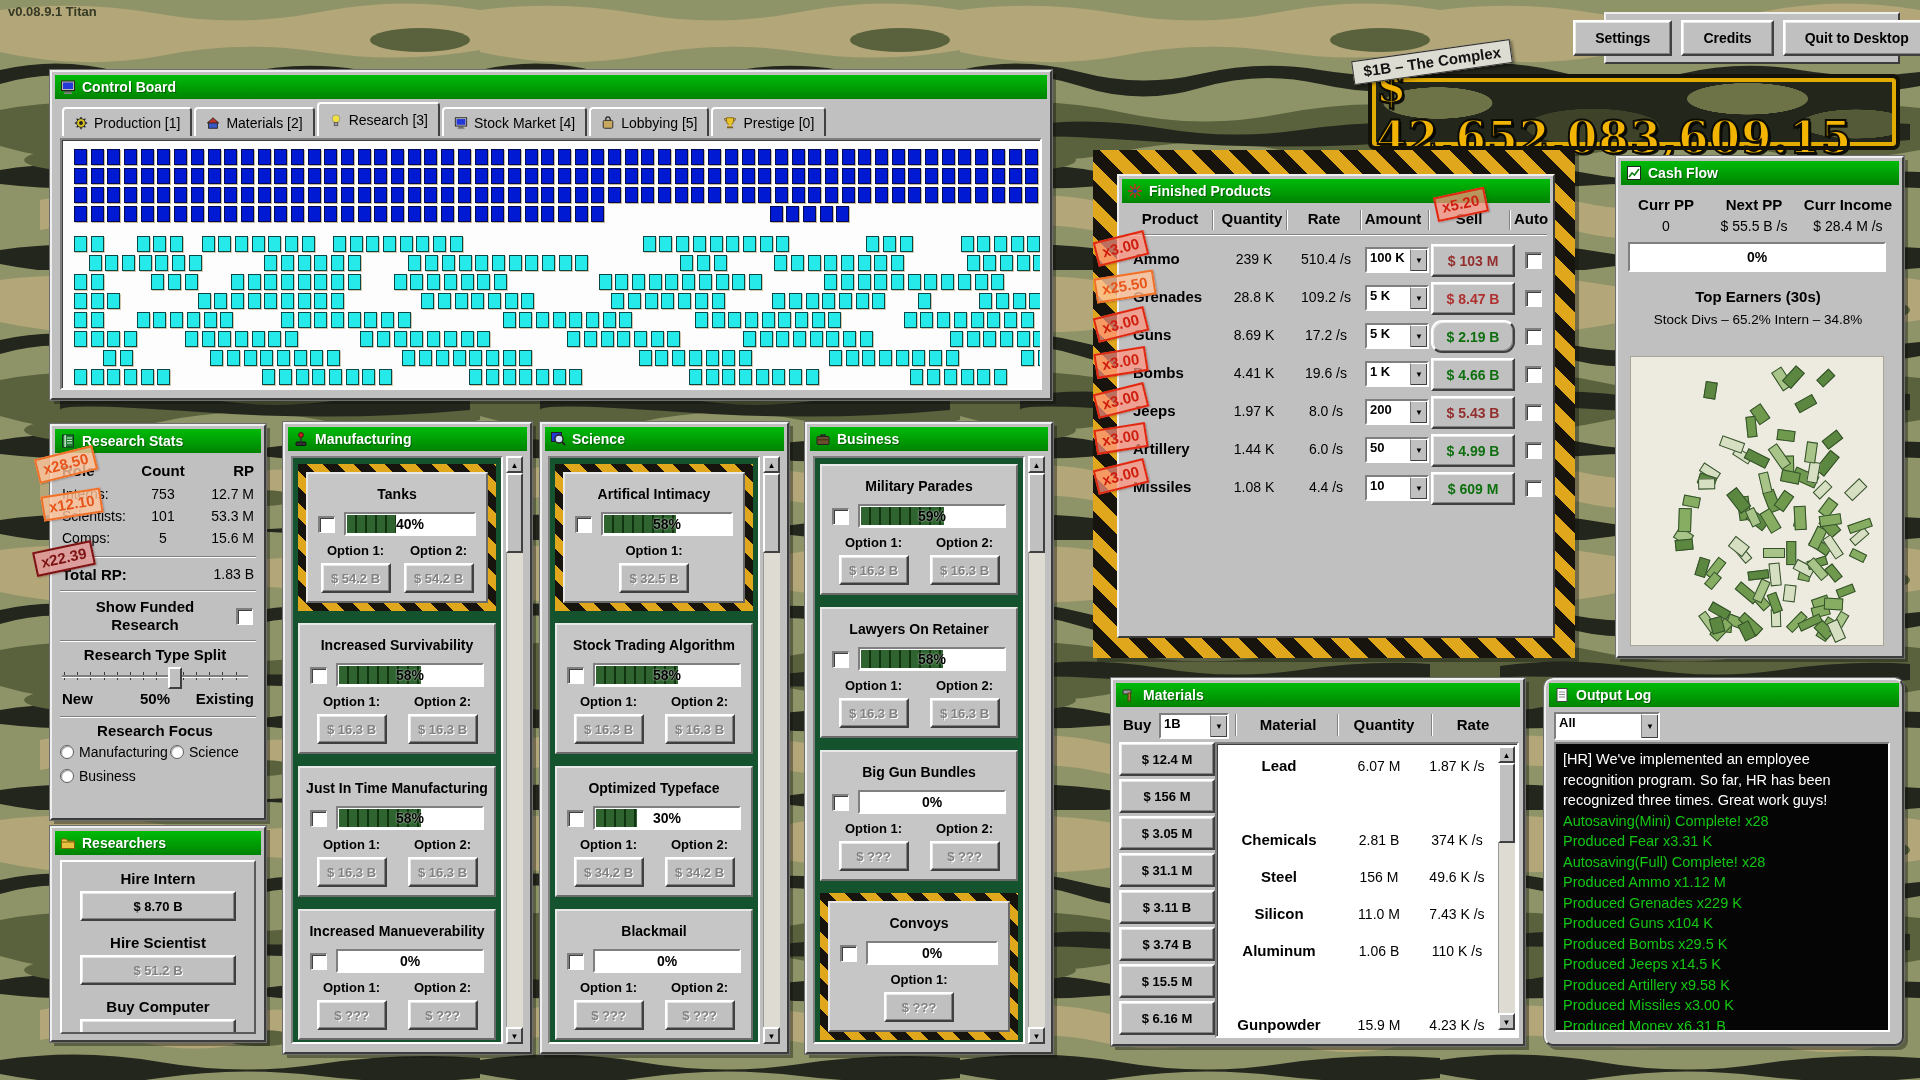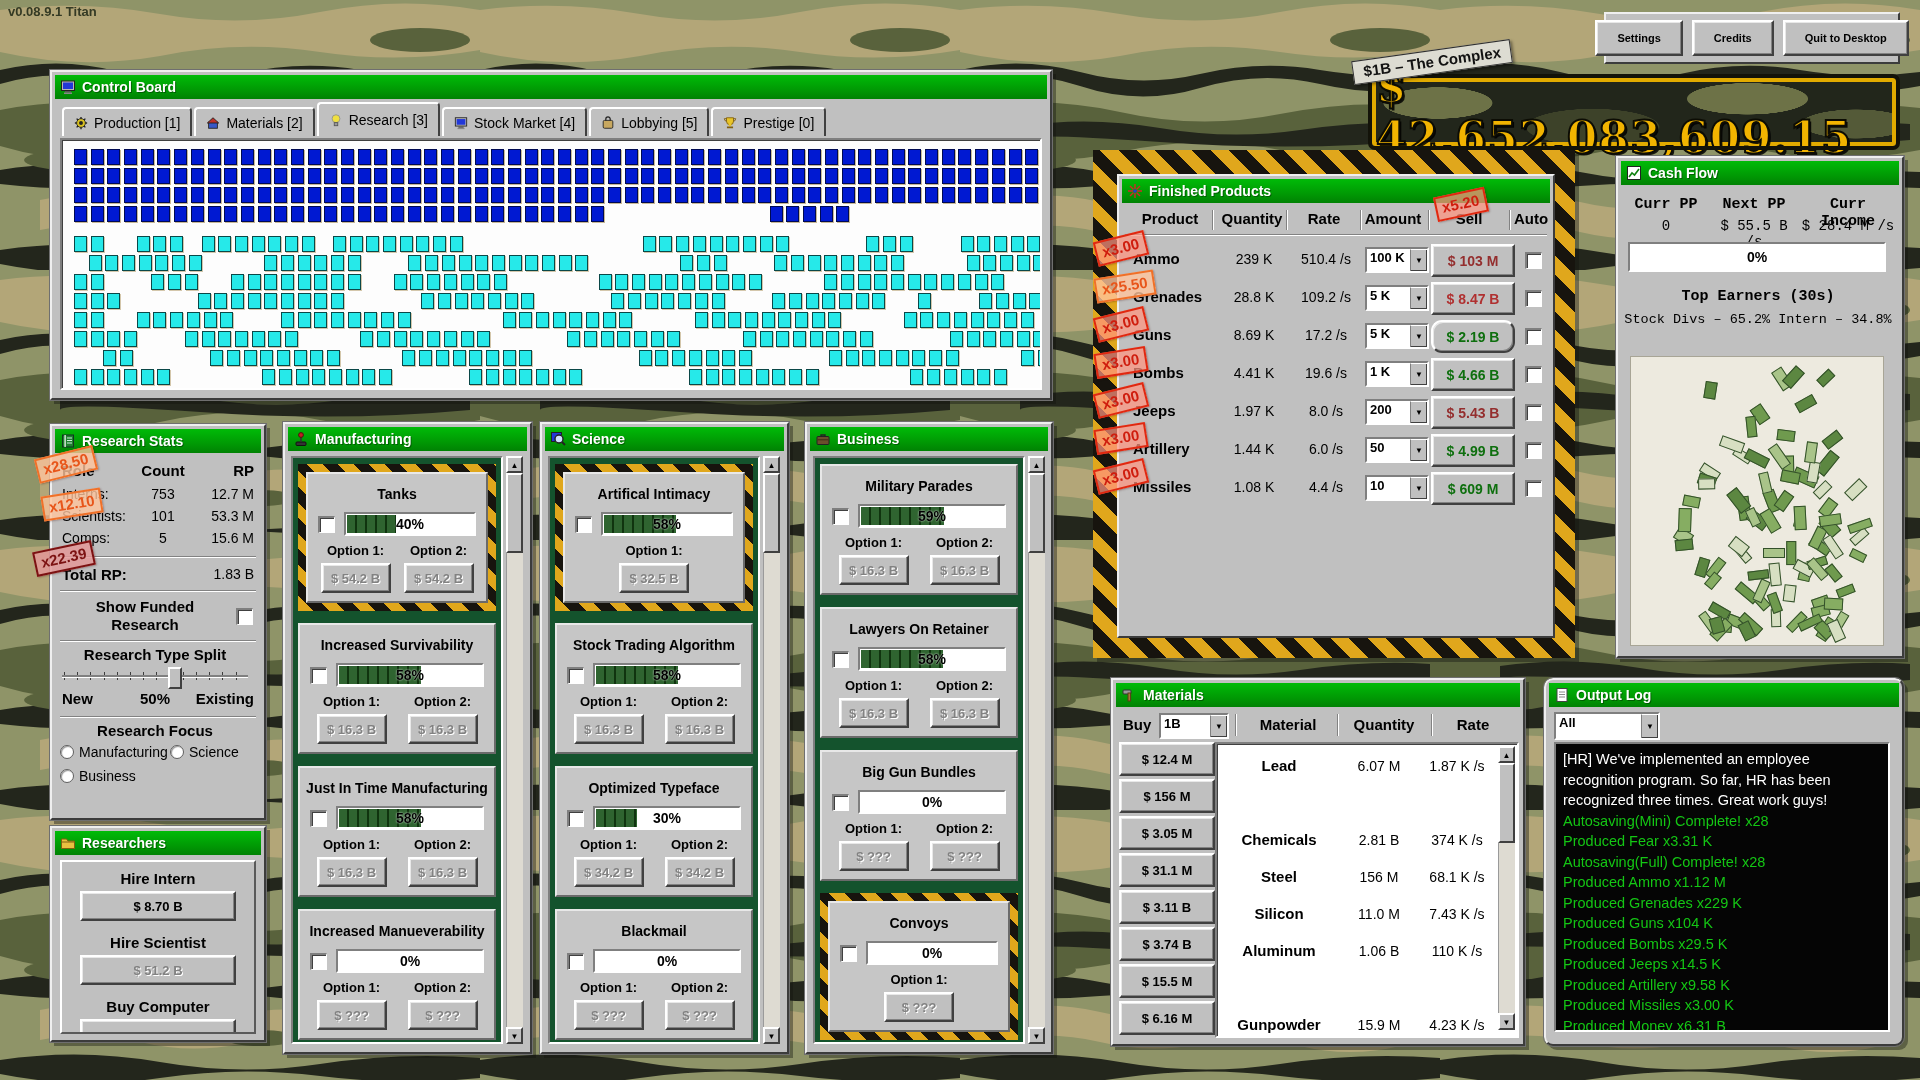--- a/index.html
+++ b/index.html
@@ -44,21 +44,21 @@
     white-space:nowrap;z-index:6;box-shadow:1px 1px 2px rgba(60,0,0,.3);}
   .stamp.orange{border-color:#f07028;color:#e8551a;background:rgba(255,196,156,.8);}
   .stamp.dark{border-color:#7c1212;color:#7c1212;background:rgba(226,152,152,.85);}
 
   
   .version{position:absolute;left:8px;top:4px;font-size:13px;font-weight:bold;color:#343a24;z-index:1;}
   .topbar{position:absolute;left:1604px;top:12px;width:292px;height:48px;z-index:2;
     background:#c0c0c0;border-top:2px solid #efefef;border-left:2px solid #efefef;
     border-right:2px solid #3c3c3c;border-bottom:2px solid #3c3c3c;
     display:flex;align-items:center;justify-content:center;gap:9px;}
-  .topbar .btn{height:32px;padding:0 20px;font-size:11px;}
+  .topbar .btn{height:32px;padding:0 20px;font-size:14px;}
   .money-box{position:absolute;left:1372px;top:78px;width:516px;height:60px;z-index:2;
     border:4px solid #e2ab00;outline:4px solid #131309;border-radius:3px;
     display:flex;align-items:center;justify-content:center;
     background:
       radial-gradient(90px 26px at 12% 35%,#6d7247 0 60%,transparent 61%),
       radial-gradient(110px 30px at 42% 75%,#3d4229 0 60%,transparent 61%),
       radial-gradient(100px 26px at 72% 28%,#6d7247 0 60%,transparent 61%),
       radial-gradient(90px 24px at 93% 70%,#545a38 0 60%,transparent 61%),
       #22261b;}
   .money-text{font-family:"DejaVu Serif",serif;font-weight:bold;font-size:44px;letter-spacing:1px;
@@ -148,21 +148,21 @@
   .fp-row{position:relative;height:38px;}
   .fp-row .c-prod{position:absolute;left:12px;top:10px;width:86px;font-weight:bold;font-size:15px;}
   .fp-row .c-qty{position:absolute;left:96px;top:11px;width:74px;text-align:center;}
   .fp-row .c-rate{position:absolute;left:170px;top:11px;width:70px;text-align:center;}
   .fp-row .dd{left:244px;top:7px;width:60px;height:22px;}
   .fp-row .sellbtn{position:absolute;left:310px;top:4px;width:80px;height:29px;font-size:14px;}
   .fp-row .cb{position:absolute;left:404px;top:12px;}
 
   
   #cash-flow{left:1616px;top:156px;width:284px;height:498px;}
-  .cf-col{position:absolute;text-align:center;font-family:Liberation Mono, monospace;}
+  .cf-col{position:absolute;text-align:center;}
   #cf-bar{position:absolute;left:10px;top:84px;width:254px;height:26px;}
   #cf-bills{position:absolute;left:12px;top:198px;width:252px;height:288px;background:#edeadf;
     border:1px solid #a8a596;overflow:hidden;}
   .bill{position:absolute;border:1px solid #33502a;}
 
   
   #materials{left:1111px;top:678px;width:410px;height:364px;}
   .mat-vsep{position:absolute;top:34px;height:22px;width:0;border-left:1px solid #828282;border-right:1px solid #fff;}
   #mat-buys{position:absolute;left:6px;top:62px;width:92px;}
   #mat-buys .btn{position:absolute;left:0;width:92px;height:30px;font-size:13px;}
@@ -1690,21 +1690,21 @@
           <div class="m-rate">1.87 K /s</div>
         </div>
         <div class="m-row" style="top: 78px;">
           <div class="m-mat">Chemicals</div>
           <div class="m-qty">2.81 B</div>
           <div class="m-rate">374 K /s</div>
         </div>
         <div class="m-row" style="top: 115px;">
           <div class="m-mat">Steel</div>
           <div class="m-qty">156 M</div>
-          <div class="m-rate">68.1 K /s</div>
+          <div class="m-rate">49.6 K /s</div>
         </div>
         <div class="m-row" style="top: 152px;">
           <div class="m-mat">Silicon</div>
           <div class="m-qty">11.0 M</div>
           <div class="m-rate">7.43 K /s</div>
         </div>
         <div class="m-row" style="top: 189px;">
           <div class="m-mat">Aluminum</div>
           <div class="m-qty">1.06 B</div>
           <div class="m-rate">110 K /s</div>

